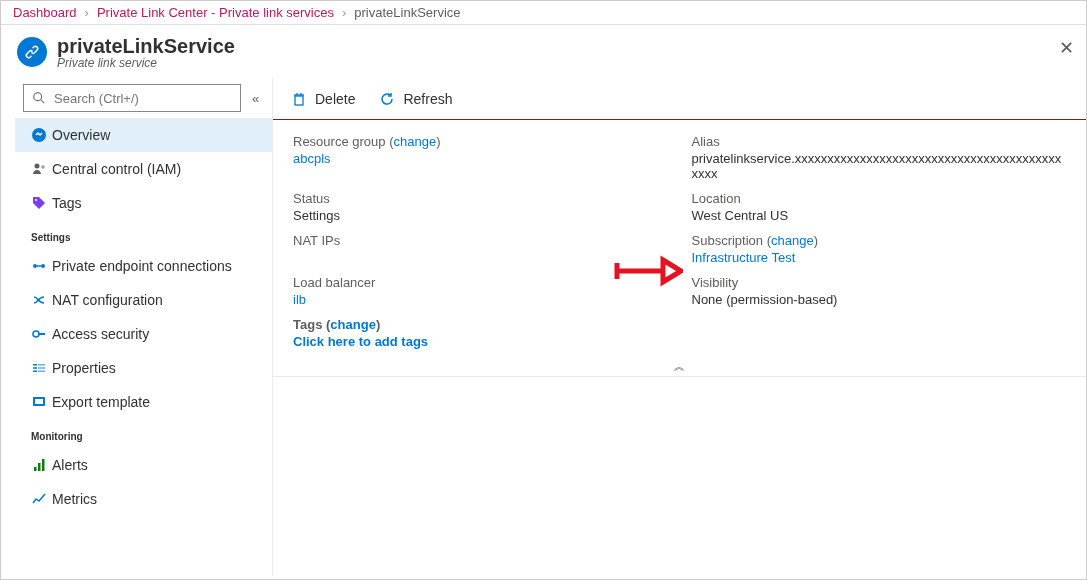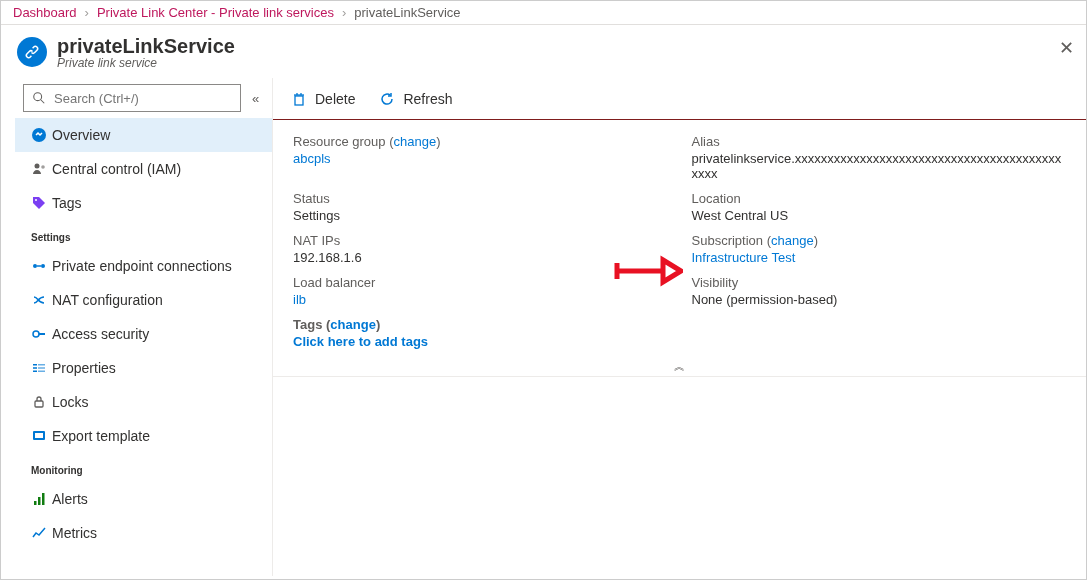--- a/index.html
+++ b/index.html
@@ -278,29 +278,20 @@
               <rect x="7" y="7.25" width="7" height="1.5" fill="#69afe5"></rect>
               <rect x="2" y="10.5" width="4" height="1.5" fill="#0078d4"></rect>
               <rect x="7" y="10.5" width="7" height="1.5" fill="#69afe5"></rect>
             </svg>
           </span>
         <span>Properties</span>
       </div>
       <div class="nav-item">
         <span class="nicon">
             <svg viewBox="0 0 16 16" width="16" height="16">
-              <rect x="4" y="7" width="8" height="6" rx="1" fill="none" stroke="#605e5c" stroke-width="1.3"></rect>
-              <path d="M6 7V5a2 2 0 0 1 4 0v2" fill="none" stroke="#605e5c" stroke-width="1.3"></path>
-            </svg>
-          </span>
-        <span>Locks</span>
-      </div>
-      <div class="nav-item">
-        <span class="nicon">
-            <svg viewBox="0 0 16 16" width="16" height="16">
               <rect x="2" y="3" width="12" height="9" rx="1" fill="#0078d4"></rect>
               <rect x="4" y="5" width="8" height="5" fill="#fff"></rect>
             </svg>
           </span>
         <span>Export template</span>
       </div>
 
       <div class="nav-group-title">Monitoring</div>
       <div class="nav-item">
         <span class="nicon">
@@ -358,21 +349,20 @@
         <div class="field-label">Status</div>
         <div class="field-value">Settings</div>
       </div>
 
       <div>
         <div class="field-label">Location</div>
         <div class="field-value">West Central US</div>
       </div>
       <div>
         <div class="field-label">NAT IPs</div>
-        <div class="field-value">192.168.1.6</div>
       </div>
 
       <div>
         <div class="field-label"><span>Subscription</span> <span class="paren">(</span><a class="change-link">change</a><span class="paren">)</span></div>
         <div class="field-value link">Infrastructure Test</div>
       </div>
       <div>
         <div class="field-label">Load balancer</div>
         <div class="field-value link">ilb</div>
       </div>

